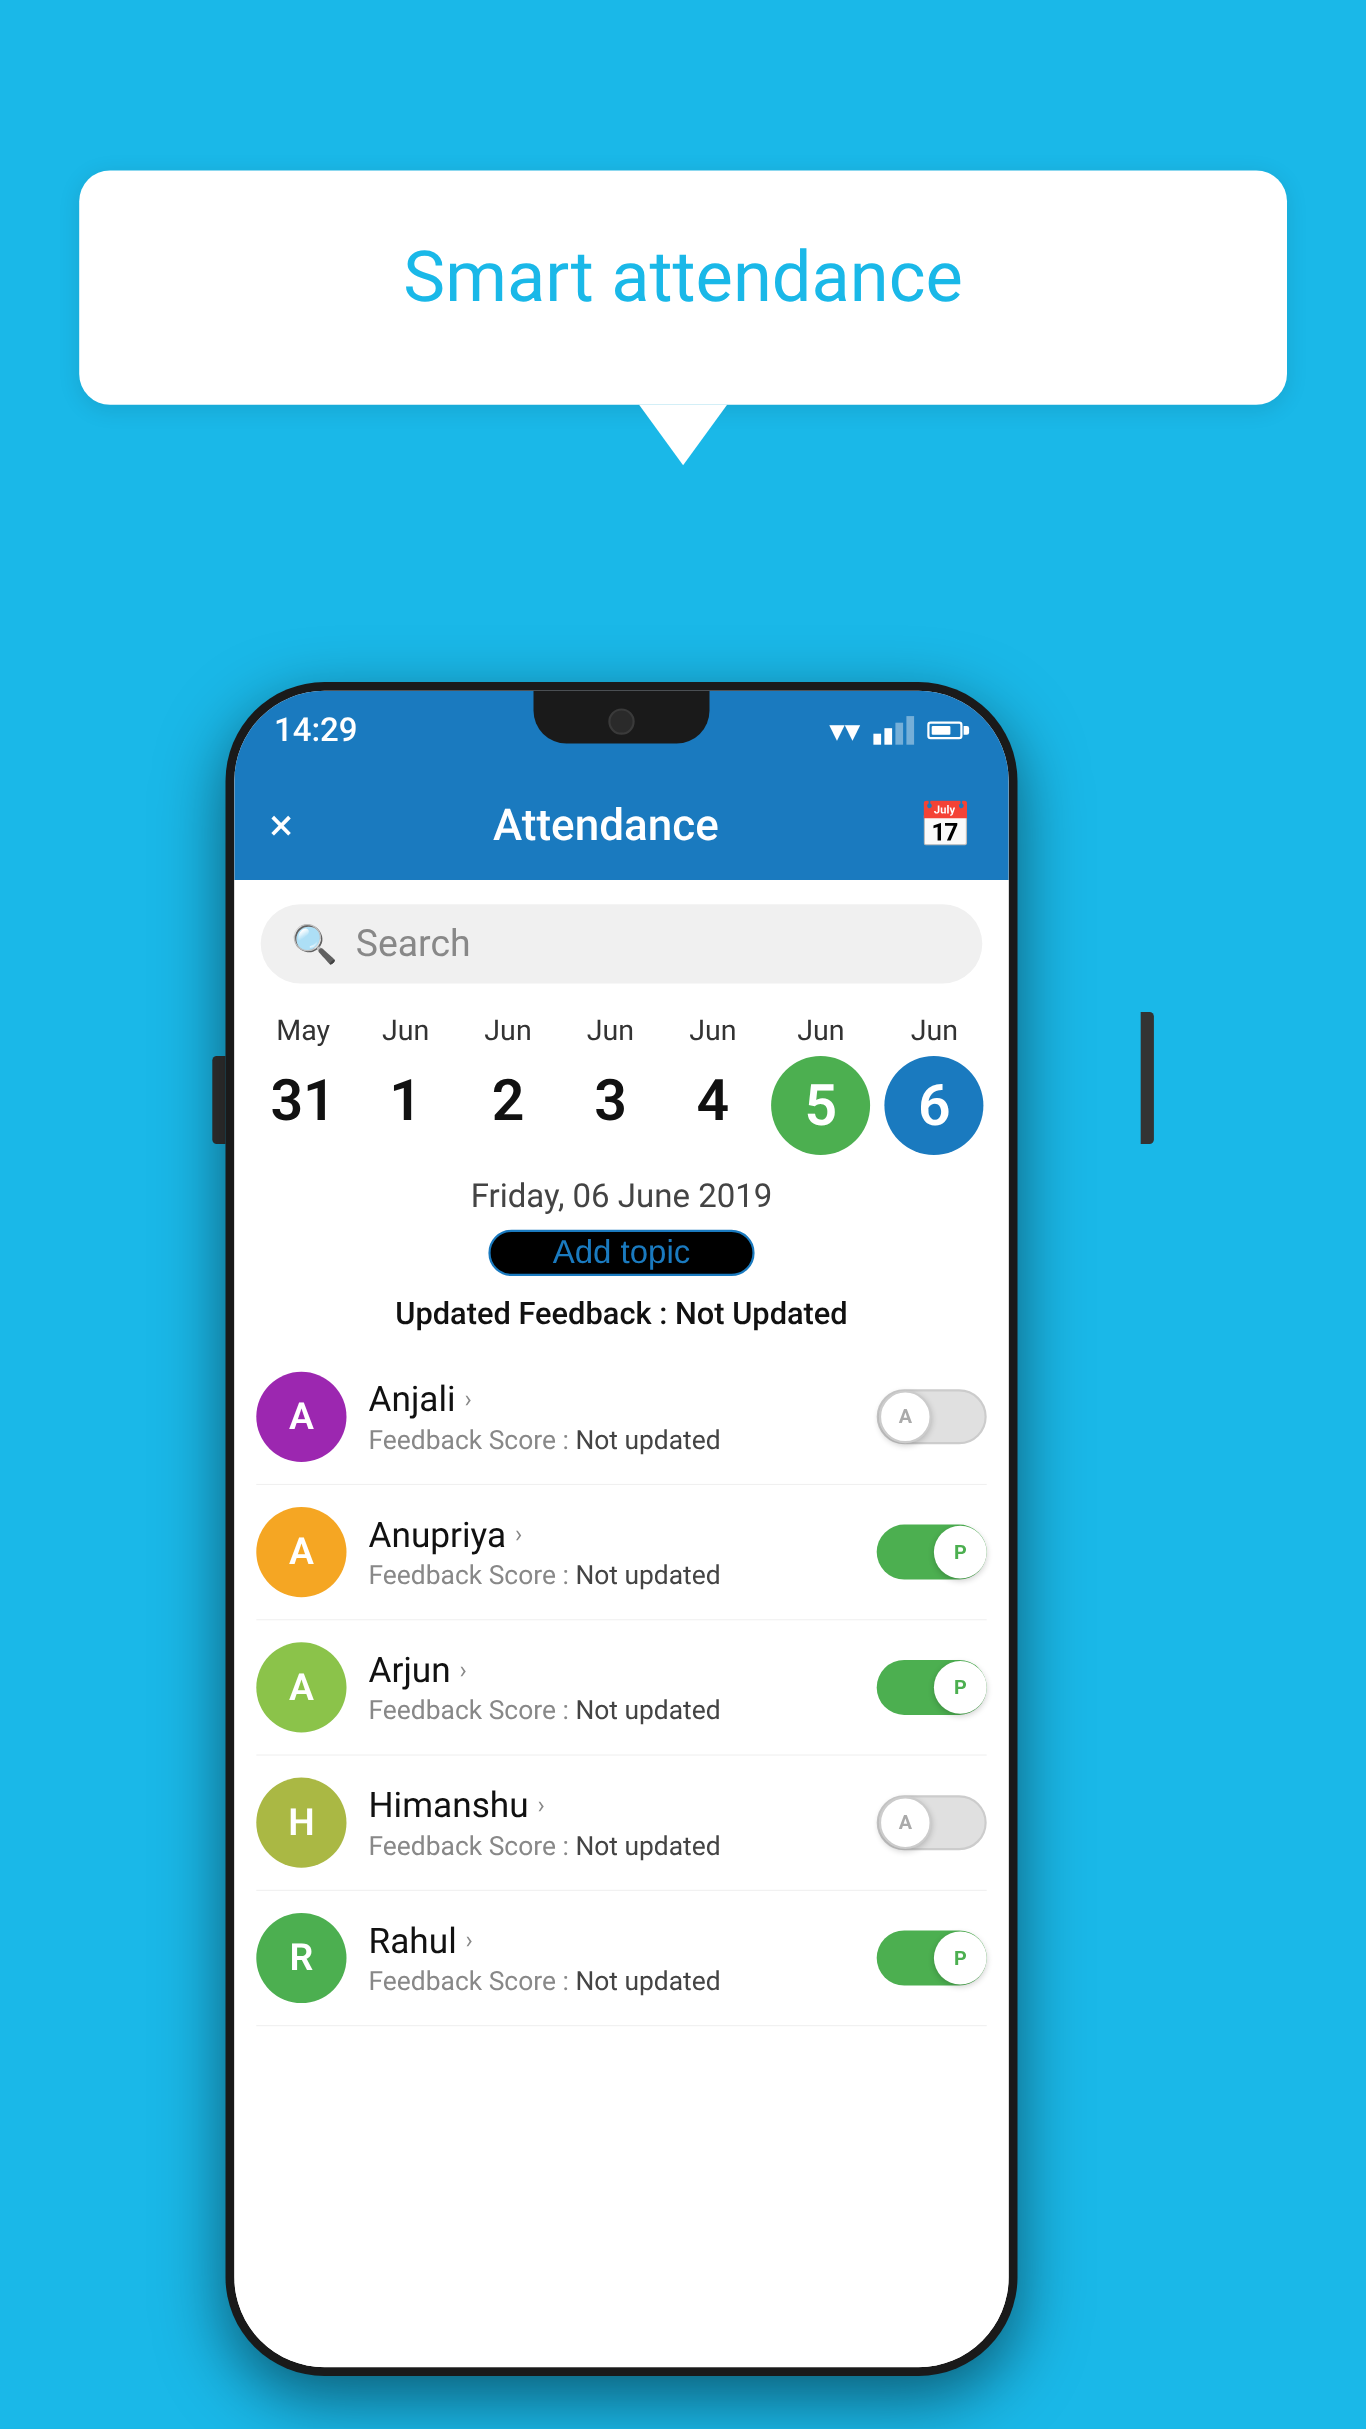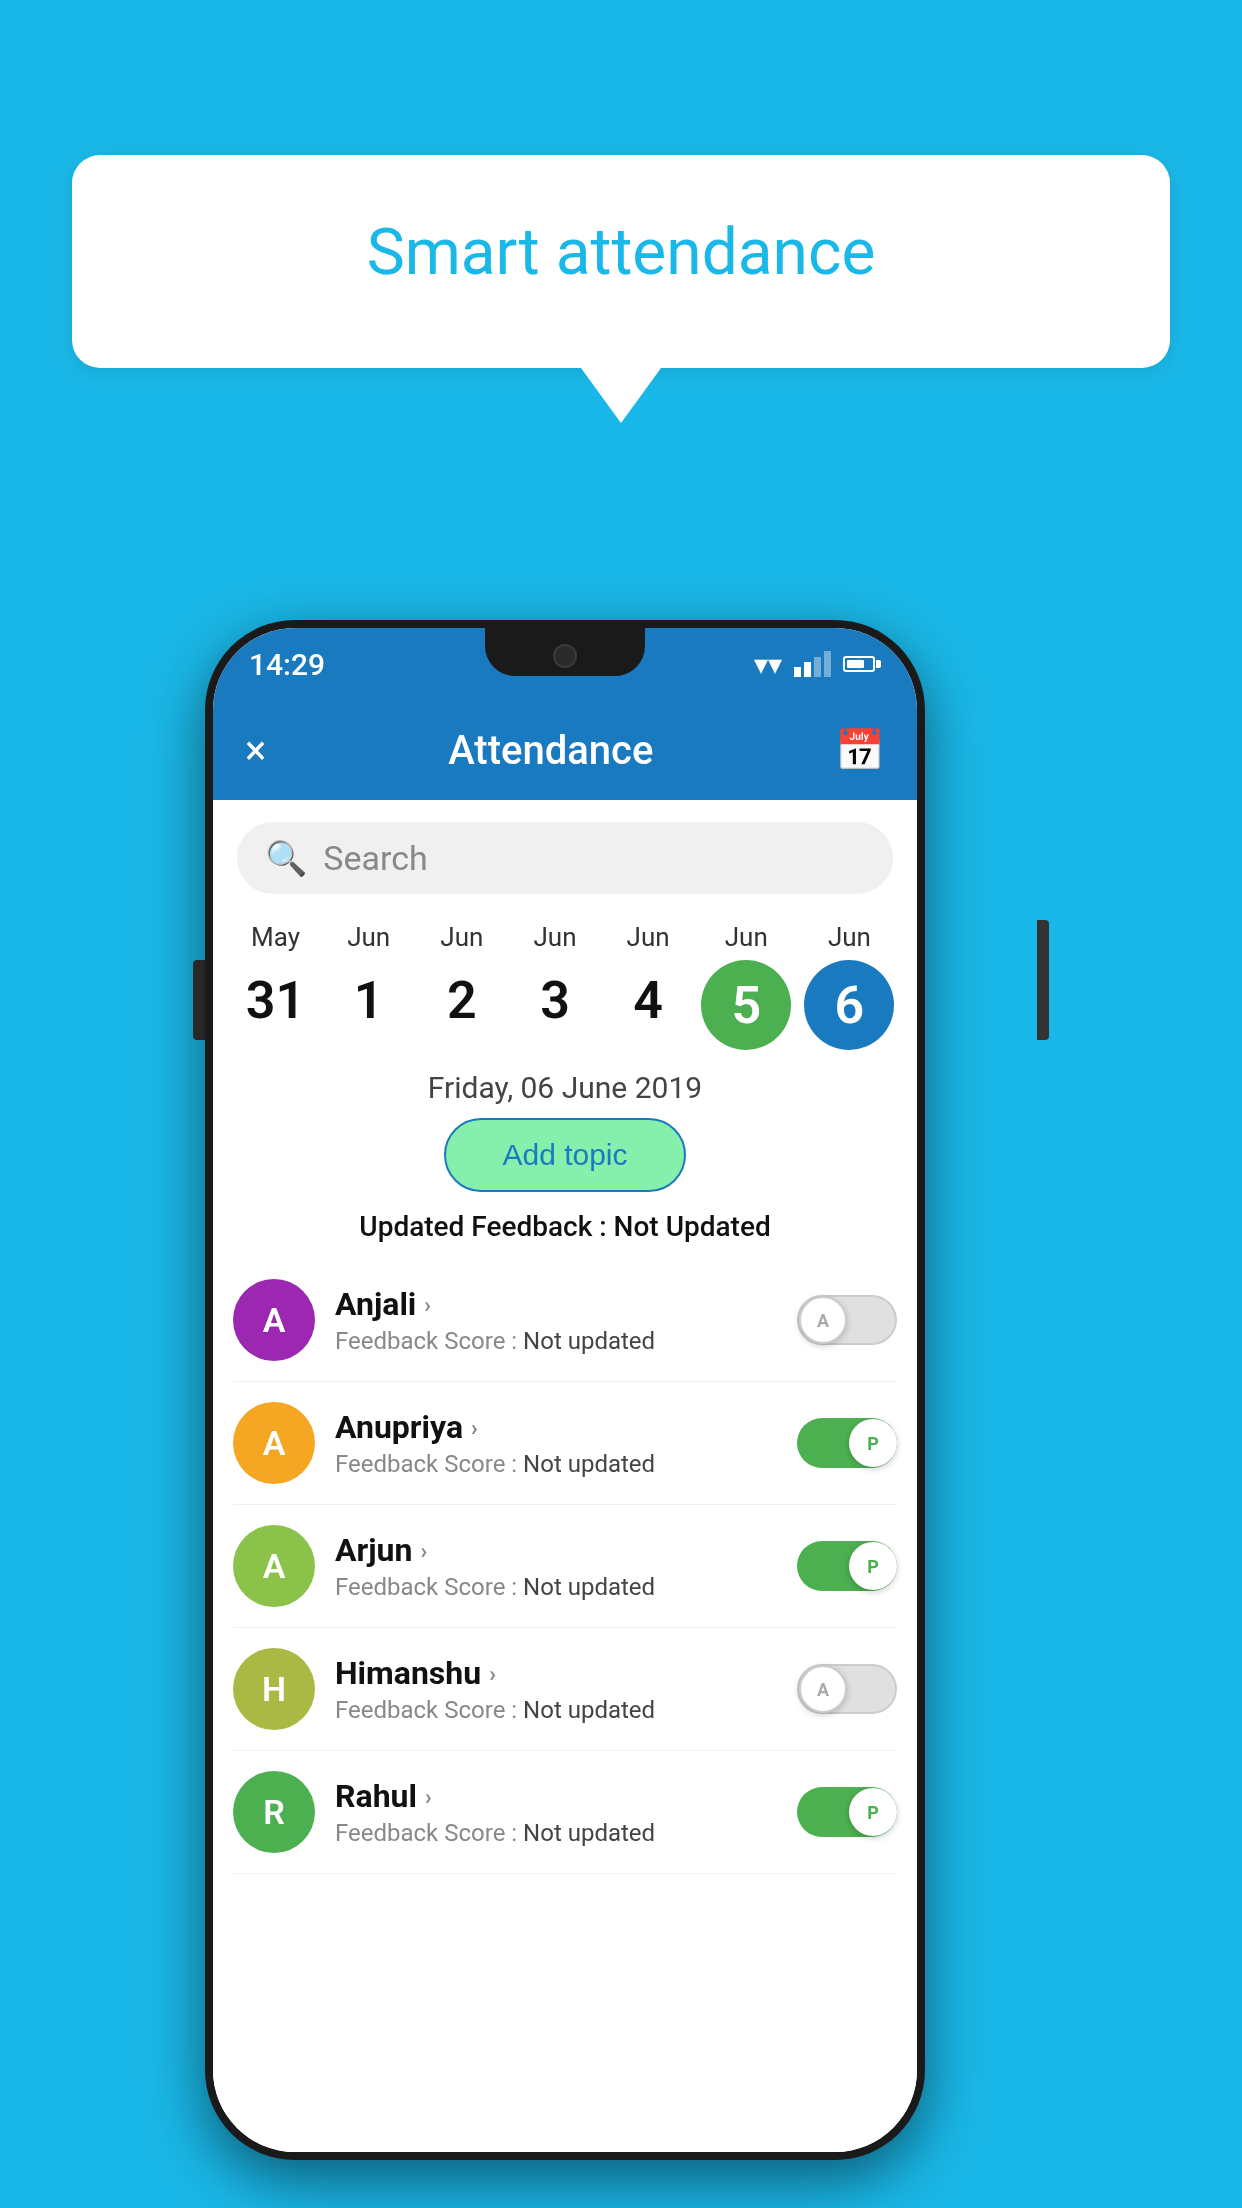--- a/index.html
+++ b/index.html
@@ -260,22 +260,22 @@
       color: #444;
       margin: 16px 0 12px;
     }
 
     
     .add-topic-btn {
       display: block;
       margin: 13px auto 18px;
       border: 2px solid #1a7abf;
       border-radius: 40px;
-      padding: 18px 56px;
-      background: #86efac;
+      padding: 2px 56px;
+      background: #000000;
       color: #1a7abf;
       font-size: 30px;
       cursor: pointer;
       width: fit-content;
     }
 
     
     .avg-feedback {
       text-align: center;
       font-size: 28px;
@@ -314,21 +314,21 @@
     }
 
     .student-info {
       flex: 1;
       margin-left: 20px;
     }
 
     .student-name {
       font-size: 32px;
       color: #111;
-      font-weight: 700;
+      font-weight: 400;
       display: flex;
       align-items: center;
       gap: 8px;
     }
 
     .student-name .chevron {
       font-size: 22px;
       color: #888;
     }
 

